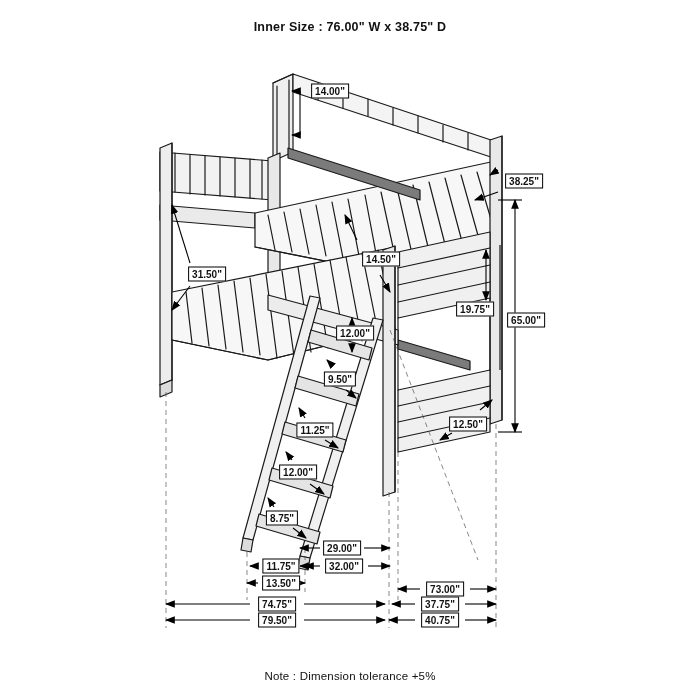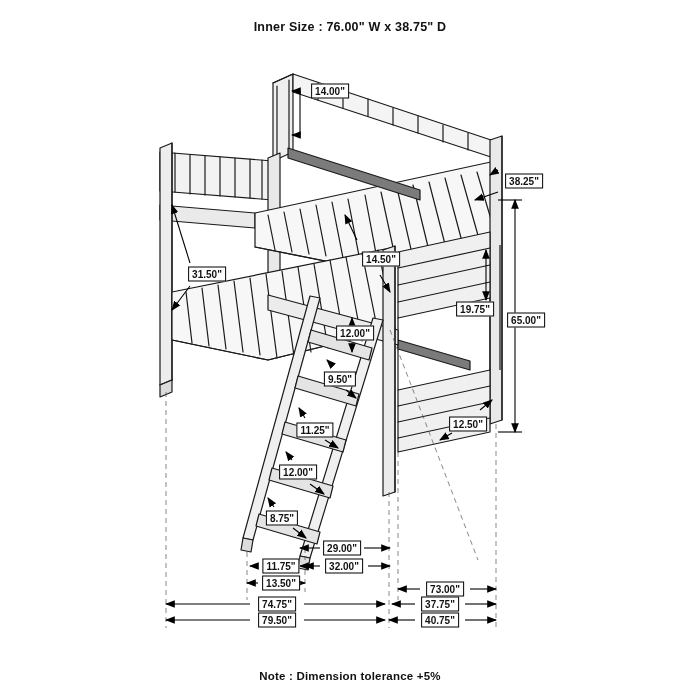--- a/index.html
+++ b/index.html
@@ -30,21 +30,21 @@
     font-weight: bold;
     letter-spacing: 0.2px;
   }
   .note {
     position: absolute;
     bottom: 18px;
     left: 0;
     width: 700px;
     text-align: center;
     font-size: 11.5px;
-    font-weight: bold;
+    font-weight: normal;
     letter-spacing: 0.2px;
   }
   #drawing {
     position: absolute;
     top: 0;
     left: 0;
   }
   .dimlabel {
     position: absolute;
     font-size: 10px;

